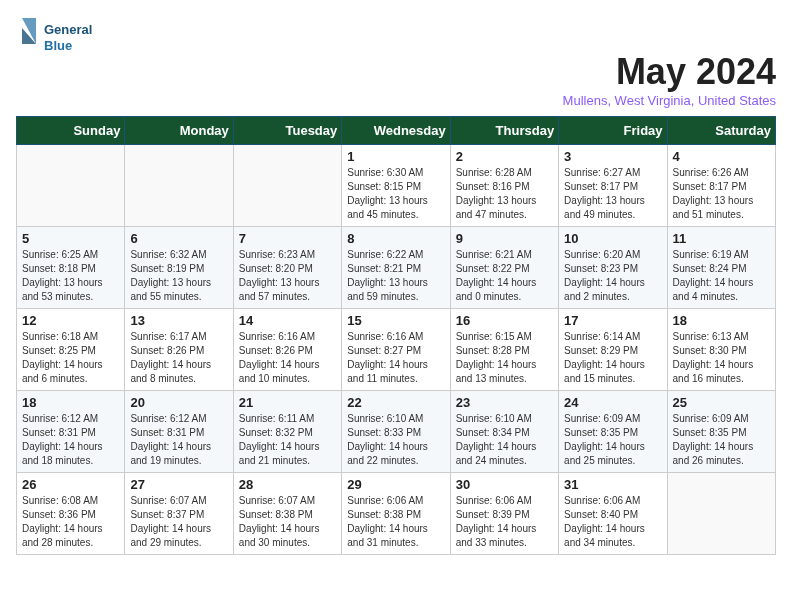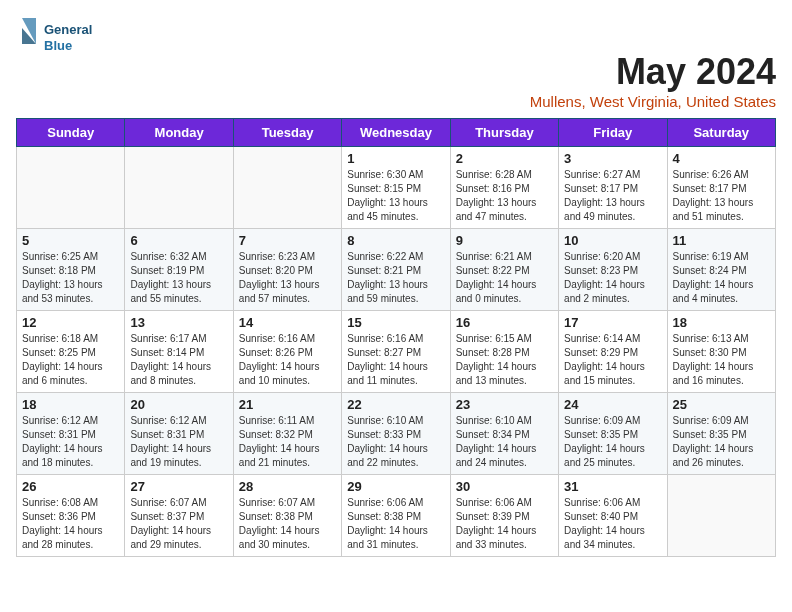--- a/index.html
+++ b/index.html
@@ -27,35 +27,35 @@
     .title-block {
       text-align: right;
     }
     .month-year {
       font-size: 36px;
       font-weight: bold;
       color: #222;
       margin-top: 35px;
     }
     .location {
-      font-size: 15px;
-      color: #c2410c;
+      font-size: 13px;
+      color: #8b5cf6;
     }
     table {
       width: 100%;
       border-collapse: collapse;
       table-layout: fixed;
     }
     thead tr th {
-      background: #6d28d9;
+      background: #14532d;
       color: #fff;
       font-size: 13px;
       font-weight: bold;
       padding: 6px 4px;
-      text-align: center;
+      text-align: right;
       border: 1px solid #1a5276;
     }
     tbody tr td {
       border: 1px solid #ccc;
       vertical-align: top;
       padding: 4px 5px;
       font-size: 10.5px;
       color: #222;
       height: 82px;
       background: #fff;
@@ -196,21 +196,21 @@
         <td>
           <span class="day-number">12</span>
           <div class="day-info">Sunrise: 6:18 AM
 Sunset: 8:25 PM
 Daylight: 14 hours
 and 6 minutes.</div>
         </td>
         <td>
           <span class="day-number">13</span>
           <div class="day-info">Sunrise: 6:17 AM
-Sunset: 8:14 PM
+Sunset: 8:26 PM
 Daylight: 14 hours
 and 8 minutes.</div>
         </td>
         <td>
           <span class="day-number">14</span>
           <div class="day-info">Sunrise: 6:16 AM
 Sunset: 8:26 PM
 Daylight: 14 hours
 and 10 minutes.</div>
         </td>

